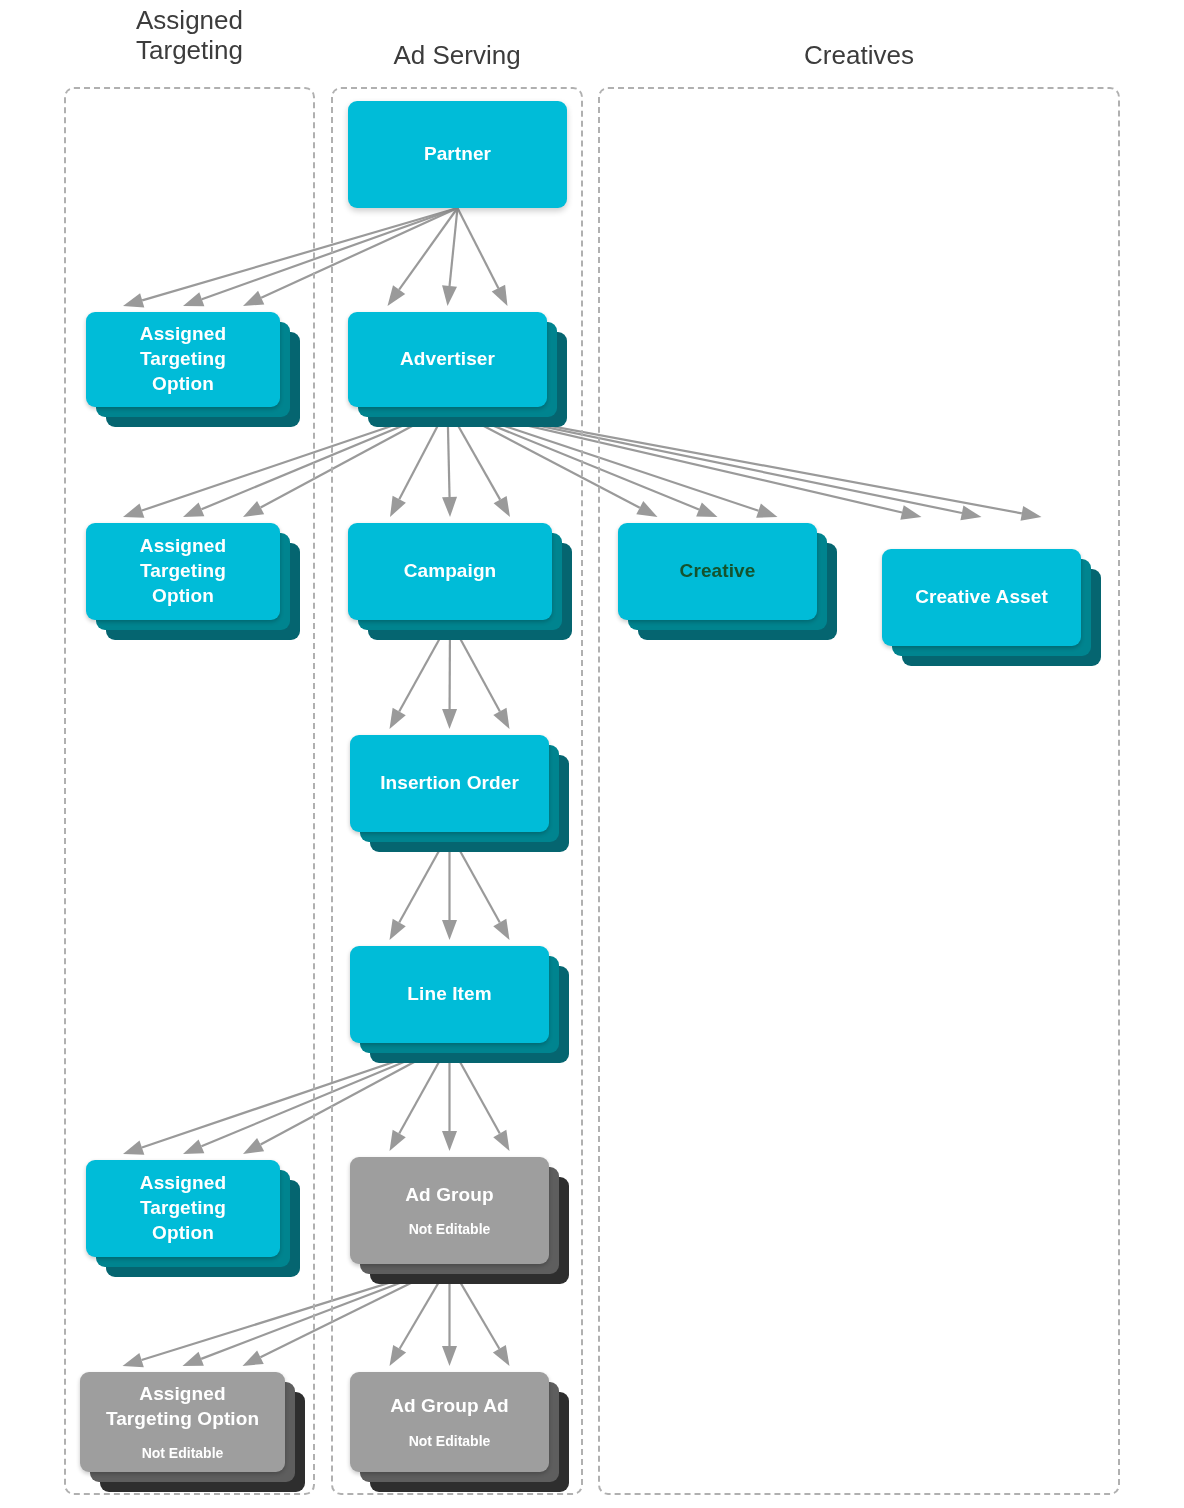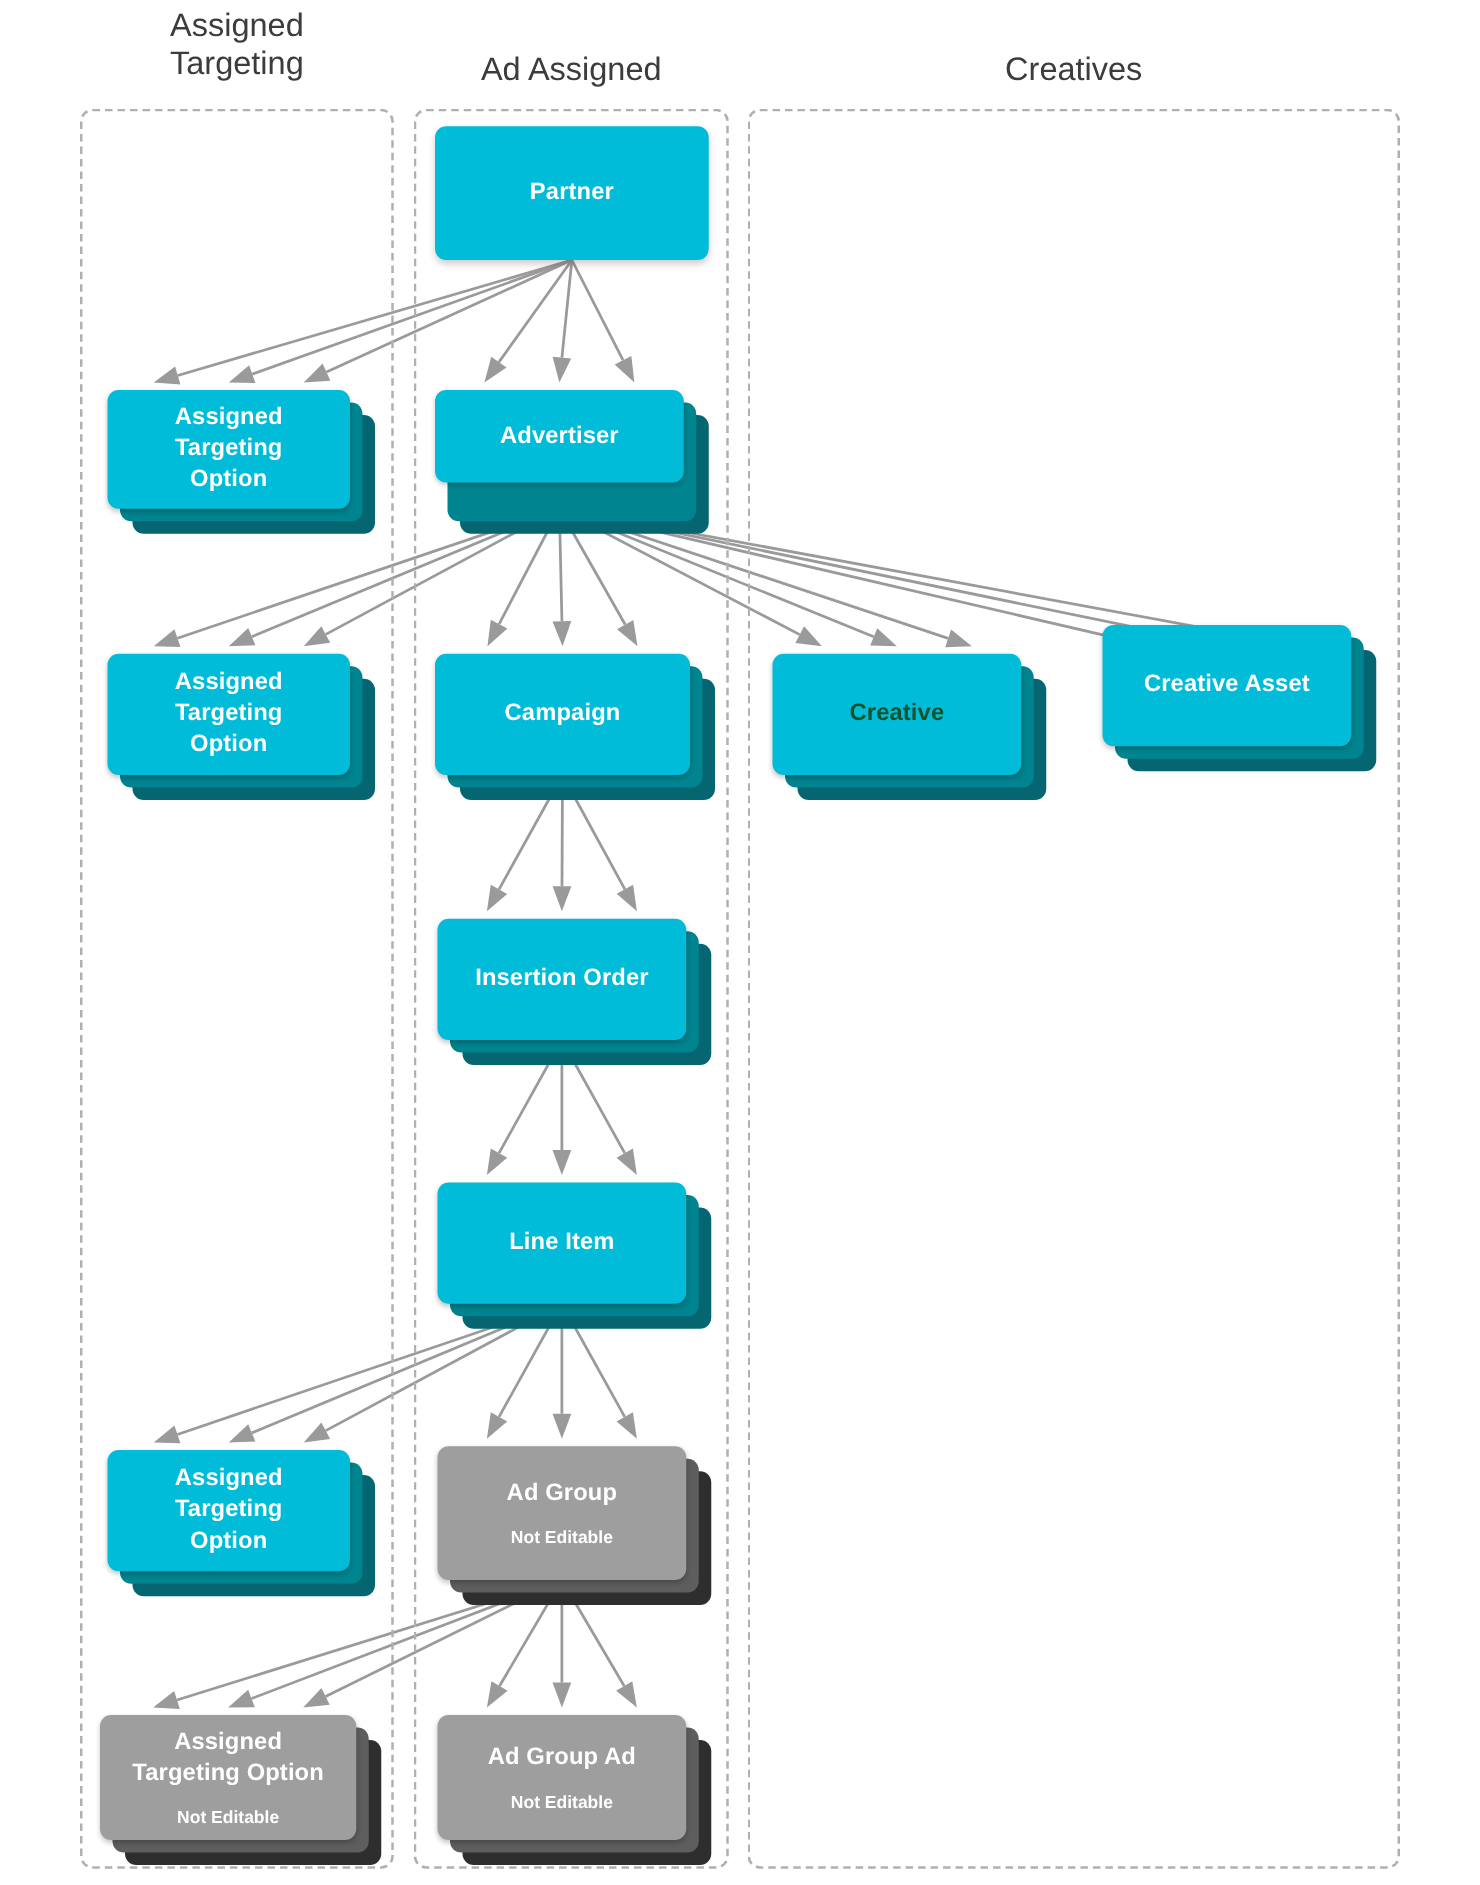--- a/index.html
+++ b/index.html
@@ -174,42 +174,42 @@
       <polygon points="509.5,1366 492.89509085504886,1352.56396664607 505.82410408241543,1344.9586647476192" fill="#9a9a9a"></polygon>
     </svg>
   <div id="frames">
       <div class="col-frame" style="left: 64px; top: 87px; width: 251px; height: 1408px; border-color: rgb(176, 176, 176);"></div>
       <div class="col-frame" style="left: 331px; top: 87px; width: 252px; height: 1408px; border-color: rgb(176, 176, 176);"></div>
       <div class="col-frame" style="left: 598px; top: 87px; width: 522px; height: 1408px; border-color: rgb(176, 176, 176);"></div>
     </div>
   <div id="titles">
       <div class="col-title" style="left: 64px; top: 6px; width: 251px; color: rgb(60, 60, 60);">Assigned
 Targeting</div>
-      <div class="col-title" style="left: 331px; top: 41px; width: 252px; color: rgb(60, 60, 60);">Ad Assigned</div>
+      <div class="col-title" style="left: 331px; top: 41px; width: 252px; color: rgb(60, 60, 60);">Ad Serving</div>
       <div class="col-title" style="left: 598px; top: 41px; width: 522px; color: rgb(60, 60, 60);">Creatives</div>
     </div>
   <div id="nodes">
       <div class="node theme-cyan single" style="left: 348px; top: 101px; width: 219px; height: 111px;">
         <div class="face" style="width: 219px; height: 107px;">
           <div class="title" style="color: rgb(255, 255, 255);">Partner</div>
         </div>
       </div>
       <div class="node theme-cyan" style="left: 86px; top: 312px; width: 194px; height: 95px;">
         <div class="layer l3" style="left: 20px; top: 20px; width: 194px; height: 95px;"></div>
         <div class="layer l2" style="left: 10px; top: 10px; width: 194px; height: 95px;"></div>
         <div class="face" style="width: 194px; height: 95px;">
           <div class="title" style="color: rgb(255, 255, 255);">Assigned
 Targeting
 Option</div>
         </div>
       </div>
       <div class="node theme-cyan" style="left: 348px; top: 312px; width: 199px; height: 95px;">
         <div class="layer l3" style="left: 20px; top: 20px; width: 199px; height: 95px;"></div>
         <div class="layer l2" style="left: 10px; top: 10px; width: 199px; height: 95px;"></div>
-        <div class="face" style="width: 199px; height: 74px;">
+        <div class="face" style="width: 199px; height: 95px;">
           <div class="title" style="color: rgb(255, 255, 255);">Advertiser</div>
         </div>
       </div>
       <div class="node theme-cyan" style="left: 86px; top: 523px; width: 194px; height: 97px;">
         <div class="layer l3" style="left: 20px; top: 20px; width: 194px; height: 97px;"></div>
         <div class="layer l2" style="left: 10px; top: 10px; width: 194px; height: 97px;"></div>
         <div class="face" style="width: 194px; height: 97px;">
           <div class="title" style="color: rgb(255, 255, 255);">Assigned
 Targeting
 Option</div>
@@ -222,21 +222,21 @@
           <div class="title" style="color: rgb(255, 255, 255);">Campaign</div>
         </div>
       </div>
       <div class="node theme-cyan" style="left: 618px; top: 523px; width: 199px; height: 97px;">
         <div class="layer l3" style="left: 20px; top: 20px; width: 199px; height: 97px;"></div>
         <div class="layer l2" style="left: 10px; top: 10px; width: 199px; height: 97px;"></div>
         <div class="face" style="width: 199px; height: 97px;">
           <div class="title" style="color: #14532d;">Creative</div>
         </div>
       </div>
-      <div class="node theme-cyan" style="left: 882px; top: 500px; width: 210px; height: 97px; border-radius: 11px;">
+      <div class="node theme-cyan" style="left: 882px; top: 549px; width: 210px; height: 97px; border-radius: 11px;">
         <div class="layer l3" style="left: 20px; top: 20px; width: 199px; height: 97px;"></div>
         <div class="layer l2" style="left: 10px; top: 10px; width: 199px; height: 97px;"></div>
         <div class="face" style="width: 199px; height: 97px;">
           <div class="title" style="color: rgb(255, 255, 255);">Creative Asset</div>
         </div>
       </div>
       <div class="node theme-cyan" style="left: 350px; top: 735px; width: 199px; height: 97px;">
         <div class="layer l3" style="left: 20px; top: 20px; width: 199px; height: 97px;"></div>
         <div class="layer l2" style="left: 10px; top: 10px; width: 199px; height: 97px;"></div>
         <div class="face" style="width: 199px; height: 97px;">

